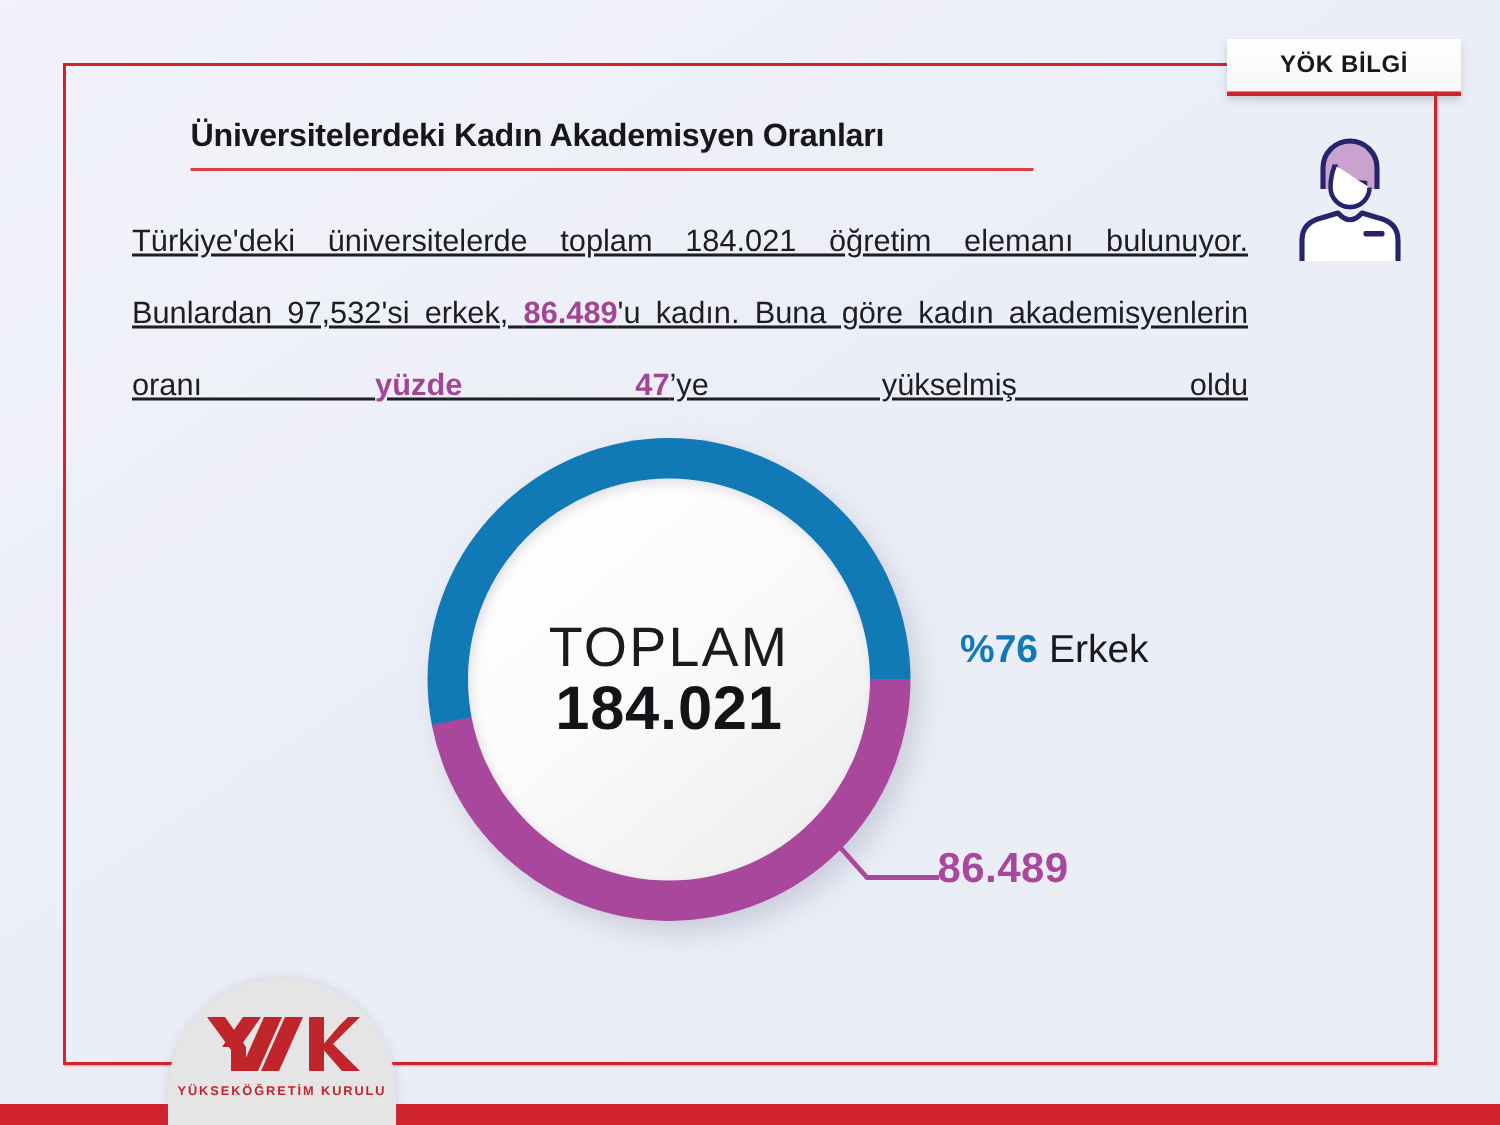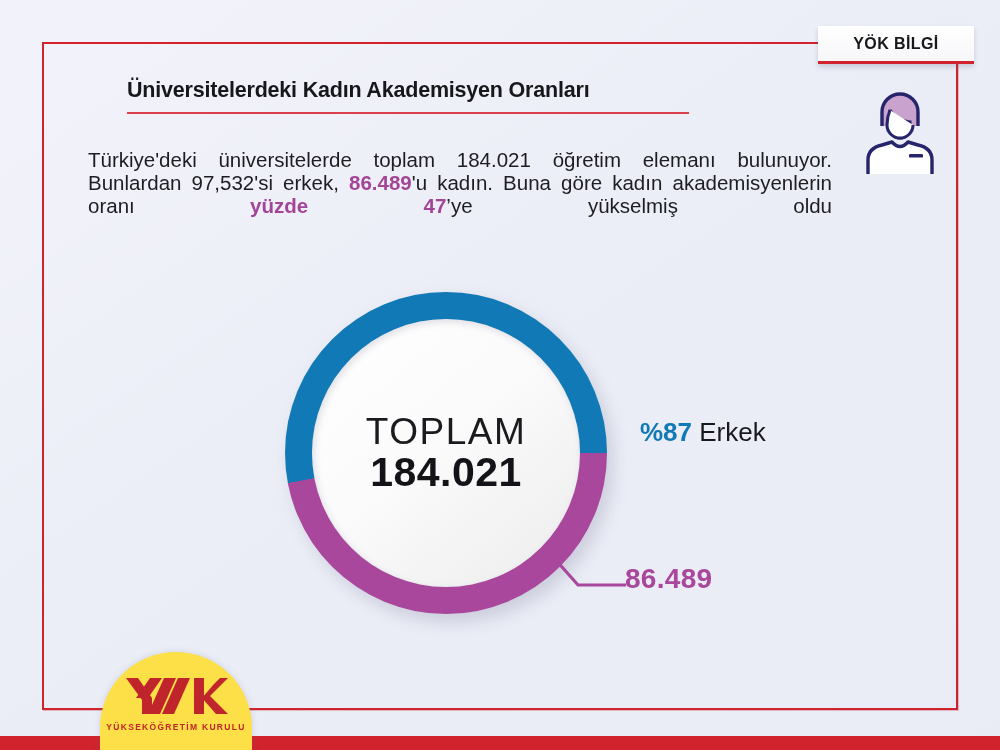--- a/index.html
+++ b/index.html
@@ -39,23 +39,23 @@
   #title {
     font-size:21.5px; font-weight:bold; color:#16161b; letter-spacing:-.2px;
     white-space:nowrap;
   }
   #title-rule {
     margin-top:9px; width:562px; height:2px; background:#d9404a;
   }
 
   
   #para {
-    position:absolute; left:88px; top:148px; width:744px;
-    font-size:20.5px; line-height:23px; color:#1d1d22;
-    text-align:justify; text-justify:inter-word;
+    position:absolute; left:88px; top:137px; width:744px;
+    font-size:20.5px; line-height:48px; color:#1d1d22;
+    text-align:justify; text-justify:inter-word;text-decoration:underline;
   }
   #para .hl { color:#a34597; font-weight:bold; }
   #para::after { content:""; display:inline-block; width:100%; }
 
   
   #avatar { position:absolute; left:852px; top:82px; width:96px; height:96px; }
 
   
   #donut-wrap {
     position:absolute; left:285px; top:292px; width:322px; height:322px;
@@ -101,22 +101,22 @@
 
   
   #callout-line { position:absolute; left:540px; top:548px; width:90px; height:50px; }
   #callout-value {
     position:absolute; left:625px; top:563px;
     font-size:28px; font-weight:bold; color:#a8479b; letter-spacing:.3px;
   }
 
   
   #logo-badge {
-    position:absolute; left:100px; top:652px; width:152px; height:98px;
-    background:#fde047;
+    position:absolute; left:112px; top:652px; width:152px; height:98px;
+    background:#e5e5e5;
     border-radius:76px 76px 0 0;
     box-shadow:0 0 7px rgba(110,110,140,.22);
     z-index:7;
     display:flex; flex-direction:column; align-items:center; justify-content:flex-start;
     padding-top:22px;
   }
   #logo-mark { width:104px; height:44px; }
   #logo-text {
     margin-top:4px; font-size:8.5px; font-weight:bold; color:#c0252c;
     letter-spacing:1.3px; white-space:nowrap;
@@ -151,21 +151,21 @@
 <div id="donut-wrap">
   <div id="donut-shadow"></div>
   <div id="donut-ring" style="background: conic-gradient(from 90deg, rgb(168, 71, 155) 0deg, rgb(168, 71, 155) 169.2deg, rgb(17, 121, 181) 169.2deg, rgb(17, 121, 181) 360deg);"></div>
   <div id="donut-hole">
     <div id="toplam-label">TOPLAM</div>
     <div id="toplam-value">184.021</div>
   </div>
 </div>
 
 <div id="legend">
-  <div class="legend-row"><b class="pct-male">%87</b><span> Erkek</span></div>
+  <div class="legend-row"><b class="pct-male">%76</b><span> Erkek</span></div>
 </div>
 
 <svg id="callout-line" viewBox="0 0 90 50">
   <path d="M14 10 L38 37 L86 37" fill="none" stroke="#a8479b" stroke-width="3.2"></path>
 </svg>
 <div id="callout-value">86.489</div>
 
 <div id="logo-badge">
   <svg id="logo-mark" viewBox="0 0 104 44">
     <g fill="#c0252c">

